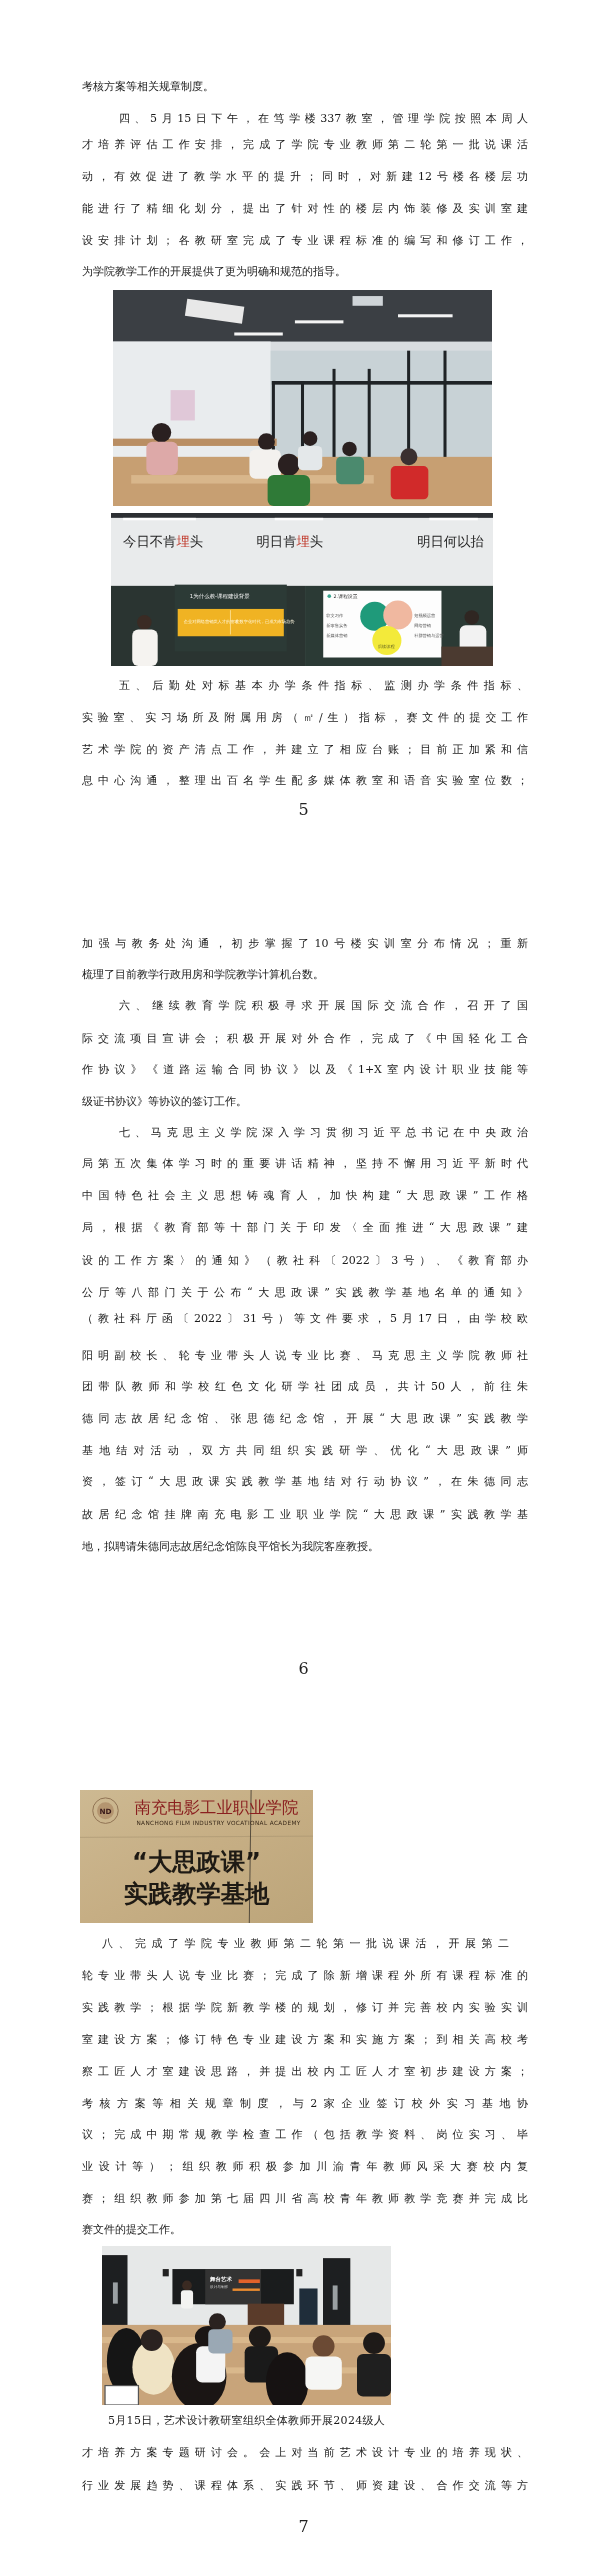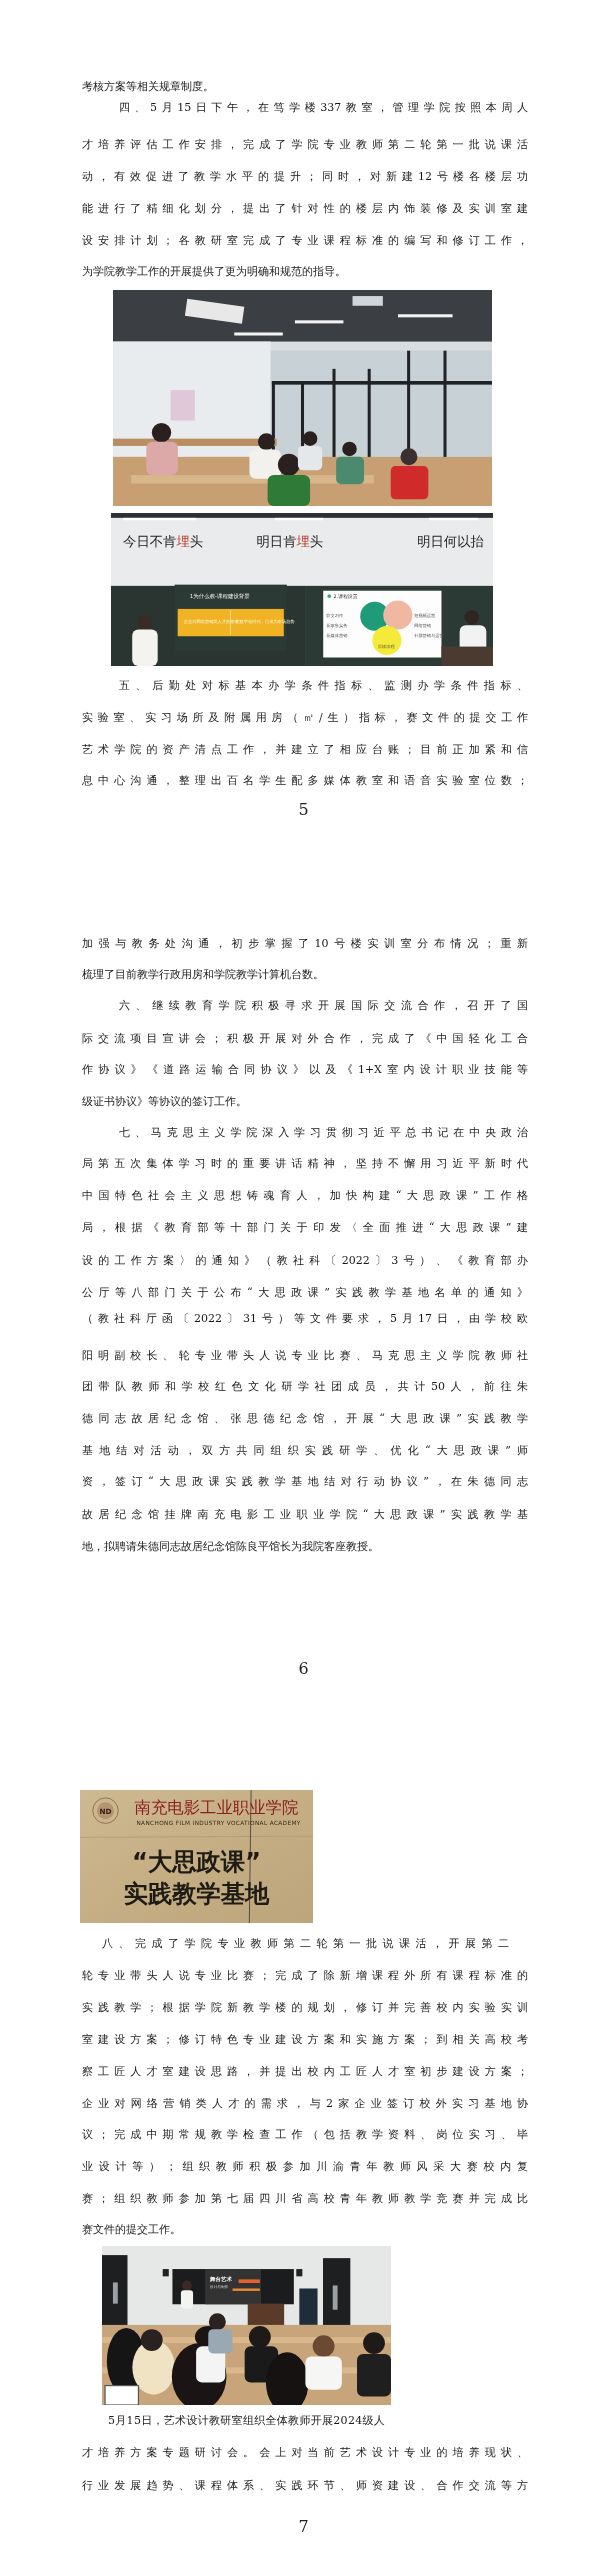--- a/index.html
+++ b/index.html
@@ -13,21 +13,21 @@
   .pagenum { position: absolute; left: 0; width: 607px; text-align: center; font-size: 16px;
              height: 20.6px; line-height: 20.6px; color: #222; }
   .photo { position: absolute; overflow: hidden; background: #eab308; }
   .photo svg { display: block; width: 100%; height: 100%; }
 </style>
 </head>
 <body>
 
 <div>
   <div class="line last" style="top:75px">考核方案等相关规章制度。</div>
-  <div class="line indent" style="top:96px">四、5月15日下午，在笃学楼337教室，管理学院按照本周人</div>
+  <div class="line indent" style="top:107px">四、5月15日下午，在笃学楼337教室，管理学院按照本周人</div>
   <div class="line" style="top:133px">才培养评估工作安排，完成了学院专业教师第二轮第一批说课活</div>
   <div class="line" style="top:165px">动，有效促进了教学水平的提升；同时，对新建12号楼各楼层功</div>
   <div class="line" style="top:197px">能进行了精细化划分，提出了针对性的楼层内饰装修及实训室建</div>
   <div class="line" style="top:229px">设安排计划；各教研室完成了专业课程标准的编写和修订工作，</div>
   <div class="line last" style="top:260px">为学院教学工作的开展提供了更为明确和规范的指导。</div>
 
   <div class="photo" style="left:113px; top:290px; width:379px; height:216px;">
     <svg viewBox="0 0 625 356" preserveAspectRatio="none">
       <rect x="0" y="0" width="625" height="356" fill="#d9dde0"></rect>
       <rect x="0" y="0" width="625" height="85" fill="#3b3f44"></rect>
@@ -164,21 +164,21 @@
       <text x="192" y="132" font-size="40" text-anchor="middle" font-weight="bold" fill="#1e1a14" font-family="DejaVu Sans, sans-serif">“大思政课”</text>
       <text x="192" y="184" font-size="40" text-anchor="middle" font-weight="bold" fill="#1e1a14" font-family="DejaVu Sans, sans-serif">实践教学基地</text>
     </svg>
   </div>
 
   <div class="line indent" style="top:1932px; left:102px; width:407px;">八、完成了学院专业教师第二轮第一批说课活，开展第二</div>
   <div class="line" style="top:1964px">轮专业带头人说专业比赛；完成了除新增课程外所有课程标准的</div>
   <div class="line" style="top:1996px">实践教学；根据学院新教学楼的规划，修订并完善校内实验实训</div>
   <div class="line" style="top:2028px">室建设方案；修订特色专业建设方案和实施方案；到相关高校考</div>
   <div class="line" style="top:2060px">察工匠人才室建设思路，并提出校内工匠人才室初步建设方案；</div>
-  <div class="line" style="top:2092px">企业对网络营销类人才的需求，与2家企业签订校外实习基地协</div>
+  <div class="line" style="top:2092px">考核方案等相关规章制度，与2家企业签订校外实习基地协</div>
   <div class="line" style="top:2123px">议；完成中期常规教学检查工作（包括教学资料、岗位实习、毕</div>
   <div class="line" style="top:2155px">业设计等）；组织教师积极参加川渝青年教师风采大赛校内复</div>
   <div class="line" style="top:2187px">赛；组织教师参加第七届四川省高校青年教师教学竞赛并完成比</div>
   <div class="line last" style="top:2218px">赛文件的提交工作。</div>
 
   <div class="photo" style="left:102px; top:2246px; width:289px; height:159px;">
     <svg viewBox="0 0 476 262" preserveAspectRatio="none">
       <rect x="0" y="0" width="476" height="262" fill="#e6e8e8"></rect>
       <rect x="0" y="15" width="42" height="170" fill="#1d1f21"></rect>
       <rect x="18" y="60" width="8" height="35" fill="#9aa0a3"></rect>

